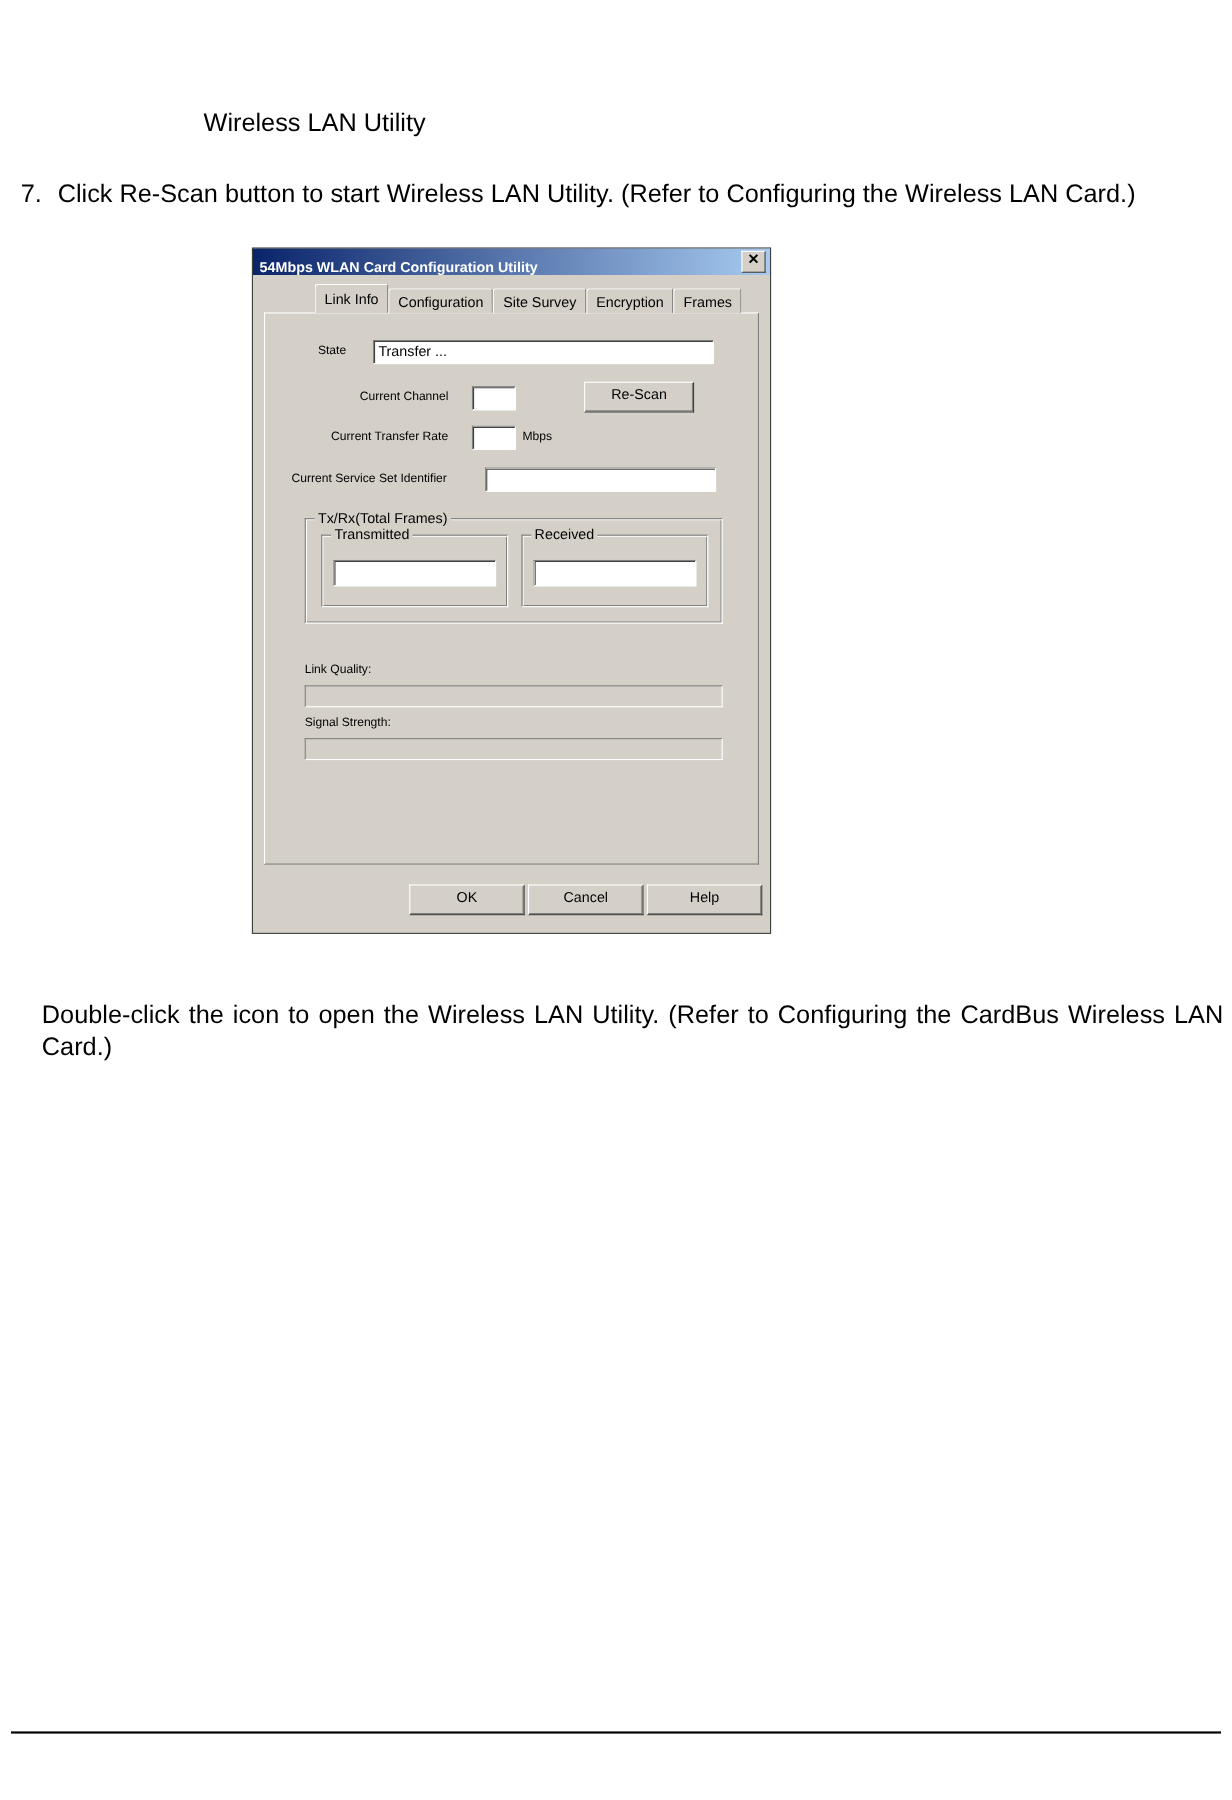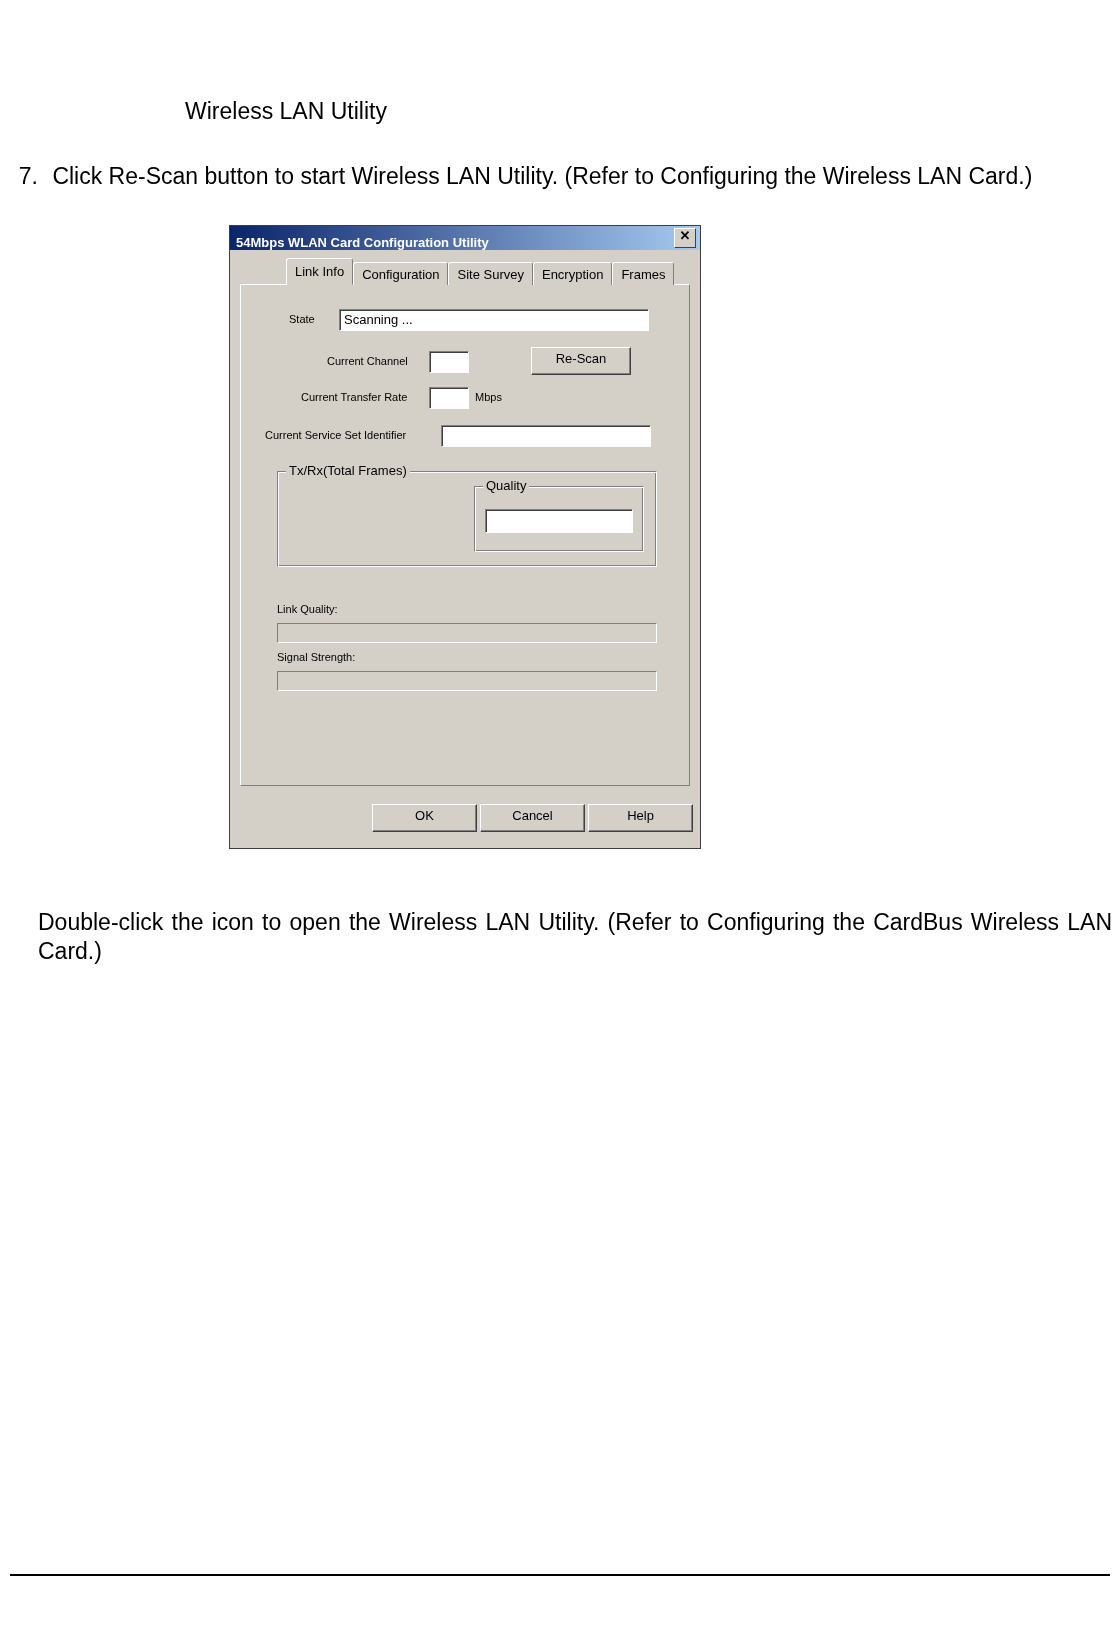--- a/index.html
+++ b/index.html
@@ -250,39 +250,43 @@
       <div class="tabs">
         <div class="tab active">Link Info</div>
         <div class="tab inactive">Configuration</div>
         <div class="tab inactive">Site Survey</div>
         <div class="tab inactive">Encryption</div>
         <div class="tab inactive">Frames</div>
       </div>
       <div class="tabpanel">
 
         <div class="lbl" style="left:48px; top:28px;">State</div>
-        <div class="textbox" style="left:98px; top:24px; width:310px; height:22px;">Scanning ...</div>
+        <div class="textbox" style="left:98px; top:24px; width:310px; height:22px;">Transfer ...</div>
 
         <div class="lbl" style="left:86px; top:70px;">Current Channel</div>
         <div class="textbox" style="left:188px; top:66px; width:40px; height:22px;"></div>
         <div class="winbtn" style="left:290px; top:62px; width:100px; height:28px;">Re-Scan</div>
 
         <div class="lbl" style="left:60px; top:106px;">Current Transfer Rate</div>
         <div class="textbox" style="left:188px; top:102px; width:40px; height:22px;"></div>
         <div class="lbl" style="left:234px; top:106px;">Mbps</div>
 
         <div class="lbl" style="left:24px; top:144px;">Current Service Set Identifier</div>
         <div class="textbox" style="left:200px; top:140px; width:210px; height:22px;"></div>
 
         <div class="groupbox" style="left:36px; top:186px; width:378px; height:94px;">
           <div class="grouplabel">Tx/Rx(Total Frames)</div>
 
+          <div class="innergroup" style="left:14px; top:14px; width:168px; height:64px;">
+            <div class="grouplabel">Transmitted</div>
+            <div class="textbox" style="left:10px; top:22px; width:148px; height:24px;"></div>
+          </div>
 
           <div class="innergroup" style="left:196px; top:14px; width:168px; height:64px;">
-            <div class="grouplabel">Quality</div>
+            <div class="grouplabel">Received</div>
             <div class="textbox" style="left:10px; top:22px; width:148px; height:24px;"></div>
           </div>
         </div>
 
         <div class="lbl" style="left:36px; top:318px;">Link Quality:</div>
         <div class="sunken" style="left:36px; top:338px; width:378px;"></div>
 
         <div class="lbl" style="left:36px; top:366px;">Signal Strength:</div>
         <div class="sunken" style="left:36px; top:386px; width:378px;"></div>
 

